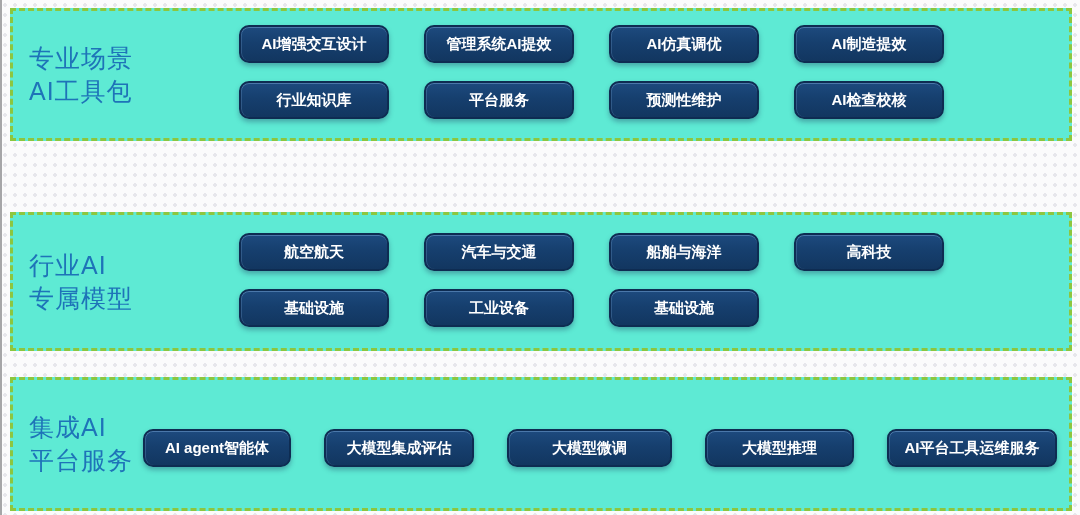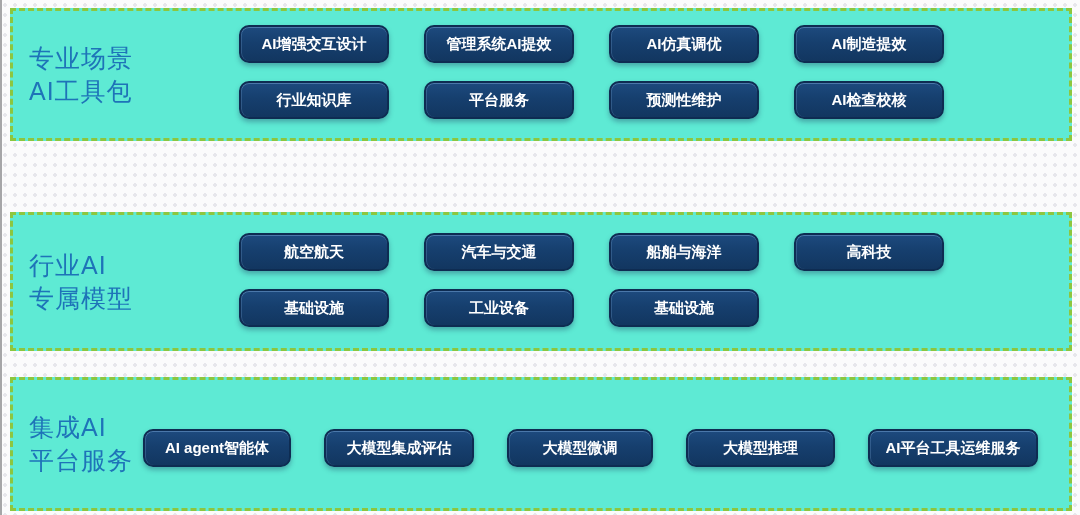--- a/index.html
+++ b/index.html
@@ -38,21 +38,21 @@
     box-shadow:inset 0 1px 0 rgba(130,175,225,.45), inset 1px 0 0 rgba(130,175,225,.25), 0 3px 5px rgba(25,45,85,.35);
     color:#ffffff;font-size:15px;font-weight:bold;
     box-sizing:border-box;white-space:nowrap;
     cursor:default;
   }
   
   .band-3 .rows{left:130px;top:49px;}
   .band-3 .row{gap:33px;margin-bottom:0;}
   .btn.w148{width:148px;}
   .btn.w150{width:150px;}
-  .btn.w146{width:146px;font-family:Liberation Serif, serif;}
+  .btn.w146{width:165px;font-family:Liberation Serif, serif;}
   .btn.w149{width:149px;}
   .btn.w170{width:170px;border-radius:9px;}
 </style>
 </head>
 <body>
 
 <div class="band band-1">
   <div class="band-label">
     <div>专业场景</div>
     <div>AI工具包</div>

